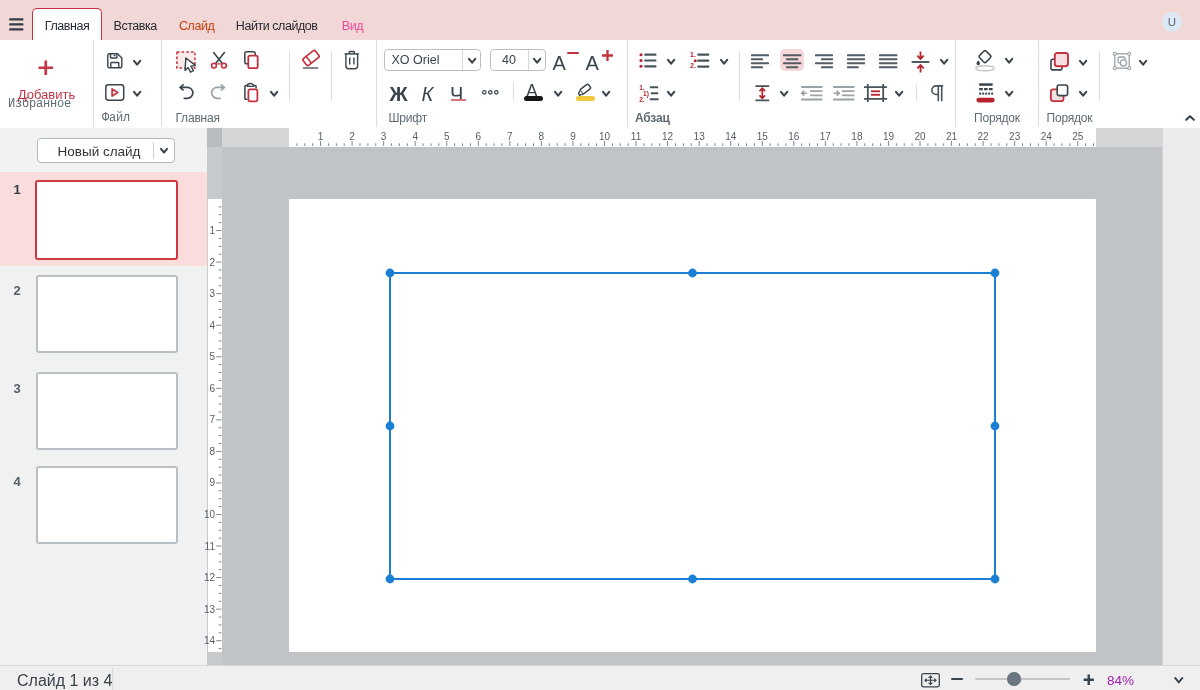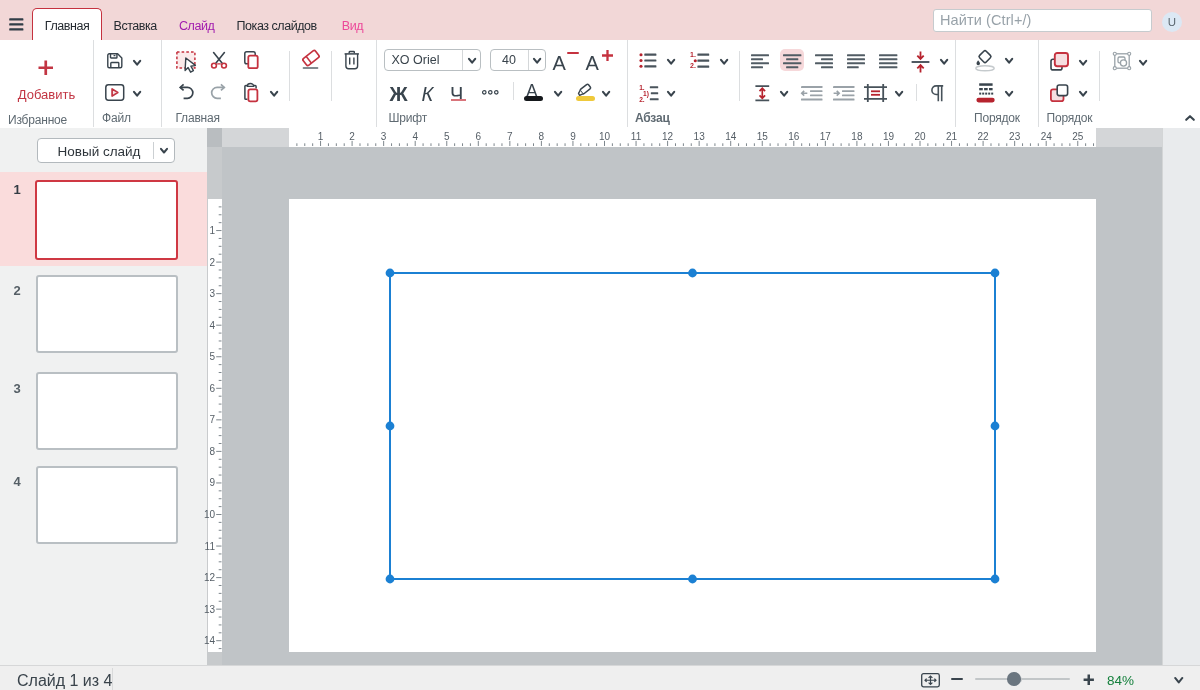--- a/index.html
+++ b/index.html
@@ -13,40 +13,39 @@
 
 <div class="abs" style="left:0;top:0;width:1200px;height:40px;background:#f2d7d7;"></div>
 <svg style="left:8.5px;top:18px" width="15" height="13" viewBox="0 0 15 13">
       <rect x="0.2" y="0.3" width="14.2" height="2.3" rx="0.6" fill="#313d47"></rect>
       <rect x="0.2" y="5.3" width="14.2" height="2.3" rx="0.6" fill="#313d47"></rect>
       <rect x="0.2" y="10.3" width="14.2" height="2.3" rx="0.6" fill="#313d47"></rect>
     </svg>
 <div class="abs" style="left:32px;top:8px;width:70px;height:34px;background:#fff;border:1.5px solid #c5323f;border-bottom:none;border-radius:5px 5px 0 0;box-sizing:border-box;"></div>
 <div class="abs" style="left:32px;top:19px;width:70px;text-align:center;font-size:12.5px;letter-spacing:-0.45px;color:#242a30;">Главная</div>
 <div class="abs" style="left:65.19999999999999px;top:19px;width:140px;text-align:center;font-size:12.5px;letter-spacing:-0.45px;color:#242a30;">Вставка</div>
-<div class="abs" style="left:126.69999999999999px;top:19px;width:140px;text-align:center;font-size:12.5px;letter-spacing:-0.45px;color:#a21caf;">Слайд</div>
-<div class="abs" style="left:206.7px;top:19px;width:140px;text-align:center;font-size:12.5px;letter-spacing:-0.45px;color:#242a30;">Показ слайдов</div>
+<div class="abs" style="left:126.69999999999999px;top:19px;width:140px;text-align:center;font-size:12.5px;letter-spacing:-0.45px;color:#c2410c;">Слайд</div>
+<div class="abs" style="left:206.7px;top:19px;width:140px;text-align:center;font-size:12.5px;letter-spacing:-0.45px;color:#242a30;">Найти слайдов</div>
 <div class="abs" style="left:282.5px;top:19px;width:140px;text-align:center;font-size:12.5px;letter-spacing:-0.45px;color:#ec4899;">Вид</div>
-<div class="abs" style="left:933px;top:9px;width:219px;height:23px;background:#fff;border:1px solid #c6cbce;border-radius:3px;box-sizing:border-box;font-size:14.5px;letter-spacing:0.1px;color:#98a2a9;line-height:21.5px;padding-left:6px;">Найти (Ctrl+/)</div>
 <div class="abs" style="left:1162px;top:12px;width:20px;height:20px;border-radius:50%;background:#dce8f4;text-align:center;line-height:20px;font-size:11.5px;color:#5b6770;">U</div>
 <div class="abs" style="left:0;top:40px;width:1200px;height:88px;background:#fff;border-bottom:1px solid #d8dadb;box-sizing:content-box;"></div>
 <div class="vsep" style="left:92.5px;top:40px;height:87px;"></div>
 <div class="vsep" style="left:160.5px;top:40px;height:87px;"></div>
 <div class="vsep" style="left:375.5px;top:40px;height:87px;"></div>
 <div class="vsep" style="left:627px;top:40px;height:87px;"></div>
 <div class="vsep" style="left:955px;top:40px;height:87px;"></div>
 <div class="vsep" style="left:1037.5px;top:40px;height:87px;"></div>
 <div class="vsep" style="left:289px;top:51px;height:50px;"></div>
 <div class="vsep" style="left:330.6px;top:51px;height:50px;"></div>
 <div class="vsep" style="left:513px;top:82px;height:18px;"></div>
 <div class="vsep" style="left:739px;top:51px;height:50px;"></div>
 <div class="vsep" style="left:916px;top:84px;height:17px;"></div>
 <div class="vsep" style="left:1099px;top:51px;height:50px;"></div>
-<div class="lbl" style="left:8px;top:113px;">Избранное</div>
-<div class="lbl" style="left:102px;top:111px;">Файл</div>
+<div class="lbl" style="left:8px;top:97px;font-family:Liberation Mono, monospace;">Избранное</div>
+<div class="lbl" style="left:102px;top:111px;font-family:Liberation Mono, monospace;">Файл</div>
 <div class="lbl" style="left:175.5px;top:111px;">Главная</div>
 <div class="lbl" style="left:388.5px;top:111px;">Шрифт</div>
 <div class="lbl" style="left:635px;top:111px;font-weight:bold;">Абзац</div>
 <div class="lbl" style="left:974px;top:111px;">Порядок</div>
 <div class="lbl" style="left:1046.5px;top:111px;">Порядок</div>
 <svg style="left:1185px;top:114px" width="10" height="8" viewBox="0 0 10 8">
       <path d="M1.2,5.8 L5,2.2 L8.8,5.8" fill="none" stroke="#39444d" stroke-width="2.1" stroke-linecap="round" stroke-linejoin="round"></path>
     </svg>
 <svg style="left:38px;top:60px" width="15.5" height="15.5" viewBox="0 0 15.5 15.5">
       <path d="M7.75,0.5 V15 M0.5,7.75 H15" stroke="#c23543" stroke-width="2.7" stroke-linecap="butt"></path>
@@ -400,16 +399,16 @@
       <path d="M9.5,3 V11.5 M7.6,4.9 L9.5,3 L11.4,4.9 M7.6,9.6 L9.5,11.5 L11.4,9.6" fill="none" stroke="#39444d" stroke-width="1.2"></path>
       <path d="M4,7.25 H15 M5.6,5.6 L4,7.25 L5.6,8.9 M13.4,5.6 L15,7.25 L13.4,8.9" fill="none" stroke="#39444d" stroke-width="1.2"></path>
     </svg>
 <rect class="abs" style="left:951px;top:677.8px;width:11.5px;height:2.6px;background:#39444d;border-radius:1.3px;"></rect>
 <div class="abs" style="left:975px;top:678.3px;width:95px;height:1.8px;background:#c2c6c8;border-radius:1px;"></div>
 <div class="abs" style="left:1017.5px;top:677px;width:4.5px;height:4.5px;border-radius:50%;background:#c2c6c8;"></div>
 <div class="abs" style="left:1007px;top:672.3px;width:13.5px;height:13.5px;border-radius:50%;background:#6b7680;"></div>
 <svg style="left:1083px;top:673.5px" width="11.5" height="11.5" viewBox="0 0 11.5 11.5">
       <path d="M5.75,0.6 V10.9 M0.6,5.75 H10.9" stroke="#39444d" stroke-width="2.5"></path>
     </svg>
-<div class="abs" style="left:1107px;top:672.5px;font-size:13.5px;color:#15803d;">84%</div>
+<div class="abs" style="left:1107px;top:672.5px;font-size:13.5px;color:#a21caf;">84%</div>
 <svg style="left:1173.5px;top:676.5px" width="9.5" height="6" viewBox="0 0 9.5 6">
       <path d="M1.14,0.96 L4.75,5.4 L8.36,0.96" fill="none" stroke="#39444d" stroke-width="2.0" stroke-linecap="round" stroke-linejoin="round"></path>
     </svg>
 </div>
 </body></html>

